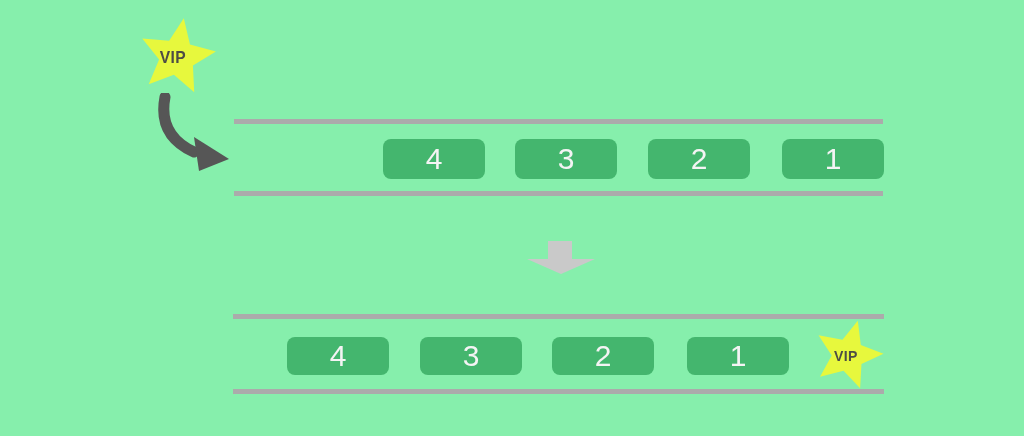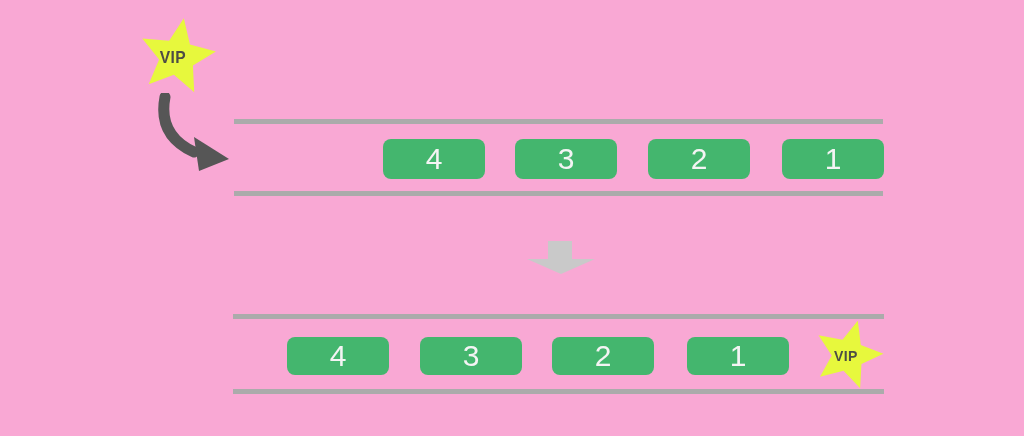--- a/index.html
+++ b/index.html
@@ -1,20 +1,20 @@
 <!DOCTYPE html>
 <html><head>
 <meta charset="utf-8">
 <style>
   html, body { margin: 0; padding: 0; background: #ffffff; }
   .canvas {
     position: relative;
     width: 1024px;
     height: 436px;
-    background: #f9a8d4;
+    background: #86efac;
     font-family: "Liberation Sans", sans-serif;
     overflow: hidden;
   }
 
   
   .star { position: absolute; }
   .star-top    { left: 136px; top: 16px;  width: 82px; height: 82px; }
   .star-bottom { left: 811px; top: 318px; width: 74px; height: 74px; }
   .vip-text {
     font-family: "Liberation Sans", sans-serif;

